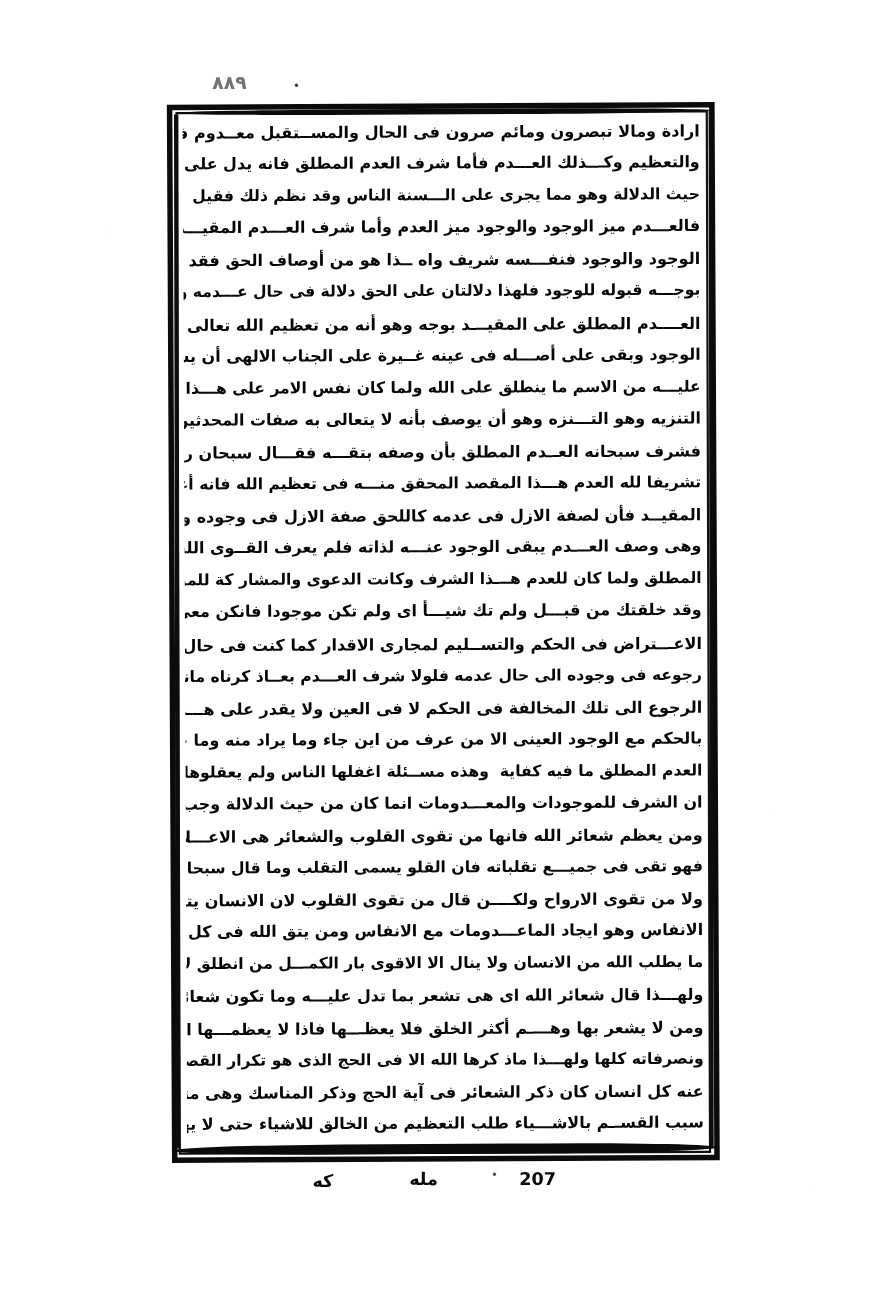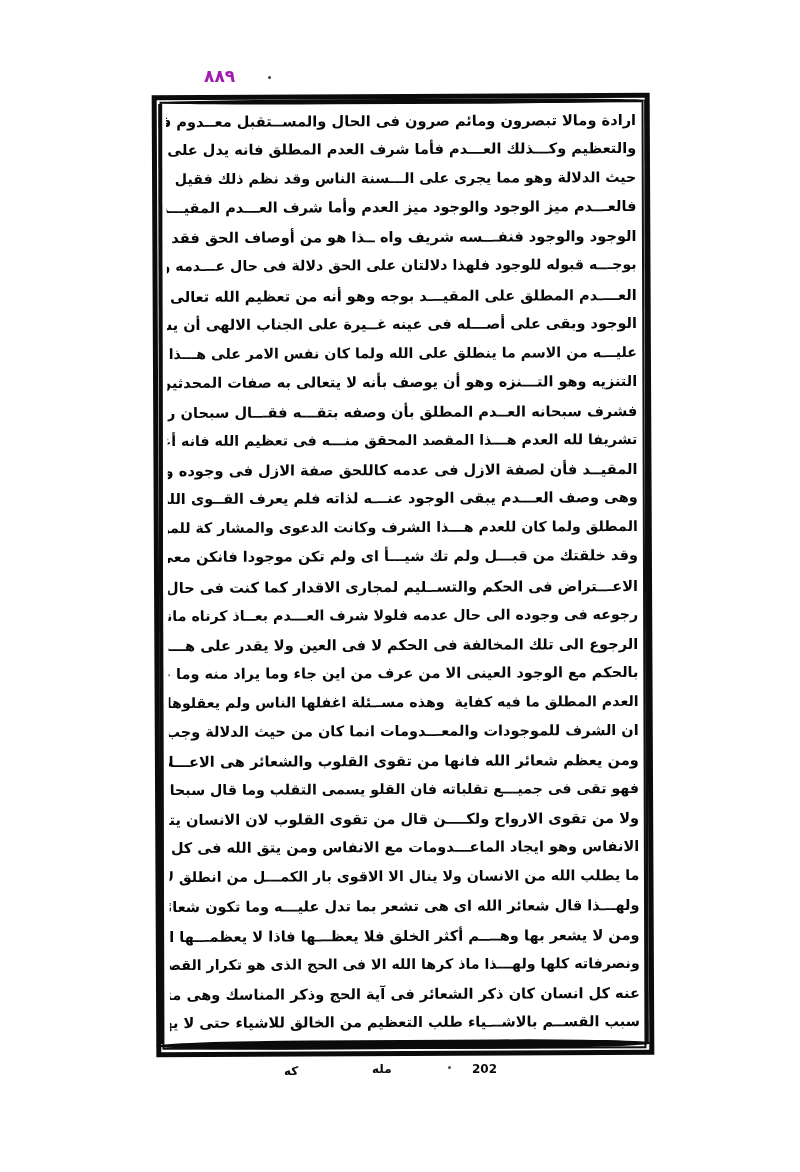--- a/index.html
+++ b/index.html
@@ -28,26 +28,26 @@
       radial-gradient(circle at 72% 9%, rgba(0,0,0,0.05) 0 1px, transparent 1.4px),
       radial-gradient(circle at 88% 63%, rgba(0,0,0,0.05) 0 1px, transparent 1.4px),
       radial-gradient(circle at 31% 77%, rgba(0,0,0,0.05) 0 1px, transparent 1.4px),
       radial-gradient(circle at 55% 44%, rgba(0,0,0,0.04) 0 1px, transparent 1.4px),
       radial-gradient(circle at 92% 92%, rgba(0,0,0,0.05) 0 1px, transparent 1.4px);
   }
 
   
   .page-number {
     position: absolute;
-    left: 204px;
+    left: 193px;
     top: 66px;
     font-family: "DejaVu Sans", sans-serif;
     font-size: 17px;
     font-weight: 700;
-    color: #a21caf;
+    color: #737373;
     letter-spacing: 0.5px;
     direction: rtl;
   }
   .page-number-dot {
     position: absolute;
     left: 268px;
     top: 76px;
     width: 3px;
     height: 3px;
     background: #3a3a3a;
@@ -153,21 +153,21 @@
   .footer-marks {
     position: absolute;
     left: 156px;
     top: 1062px;
     width: 496px;
     height: 42px;
   }
   .footer-mark {
     position: absolute;
     font-family: "DejaVu Sans", sans-serif;
-    font-size: 12px;
+    font-size: 16px;
     font-weight: 700;
     color: #0a0a0a;
     direction: rtl;
   }
   .fm-1 { left: 128px; top: 2px; }
   .fm-2 { left: 216px; top: 0px; }
   .fm-3 { left: 292px; top: 4px; width: 3px; height: 3px;
           background: #4a4a4a; border-radius: 50%; font-size: 0; }
   .fm-4 { left: 316px; top: 0px; }
 </style>
@@ -221,16 +221,16 @@
       <div class="line">ونصرفاته كلها ولهـــذا ماذ كرها الله الا فى الحج الذى هو تكرار القصد ولما كان القصد لا يخلو</div>
       <div class="line">عنه كل انسان كان ذكر الشعائر فى آية الحج وذكر المناسك وهى متعددة اى فى كل قصد كان</div>
       <div class="line">سبب القســم بالاشـــياء طلب التعظيم من الخالق للاشياء حتى لا يهملوا اشياء من الاشياء الدالة على</div>
       <div class="line">الله سواء كان ذلك الحال شقيأ أو سعيدا وعدما أو وجودا اى ذلك كان وان كان القصد</div>
     </div>
 
   <div class="footer-marks" id="footer-marks">
       <div class="footer-mark fm-1">كه</div>
       <div class="footer-mark fm-2">مله</div>
       <div class="footer-mark fm-3">·</div>
-      <div class="footer-mark fm-4">202</div>
+      <div class="footer-mark fm-4">207</div>
     </div>
 
 </div>
 
 </body></html>

